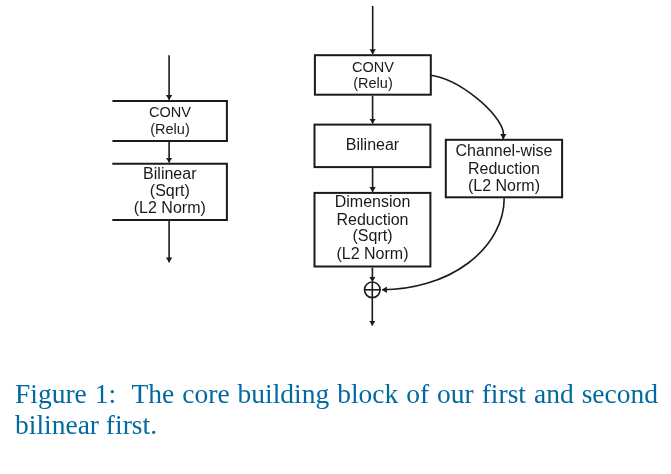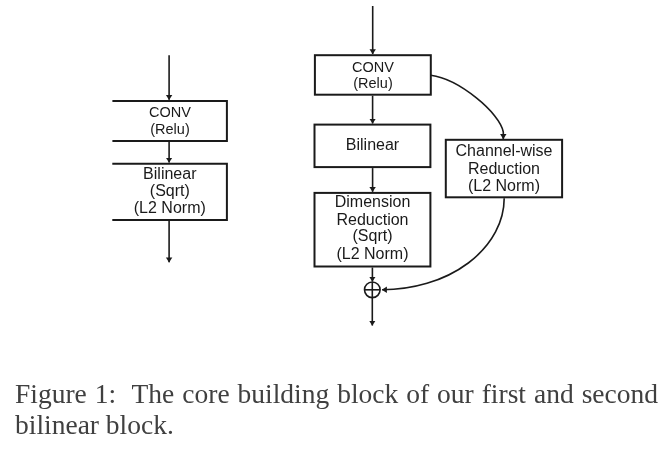--- a/index.html
+++ b/index.html
@@ -1,20 +1,20 @@
 <!DOCTYPE html>
 <html><head>
 <meta charset="utf-8">
 <style>
 html,body{margin:0;padding:0;background:#ffffff;}
 body{width:671px;height:474px;overflow:hidden;position:relative;font-family:"Liberation Sans",sans-serif;}
 svg{position:absolute;left:0;top:0;}
 svg text{font-family:"Liberation Sans",sans-serif;font-size:16px;fill:#1a1a1a;text-anchor:middle;}
 svg text.sm{font-size:14.5px;}
-.cap{position:absolute;left:15px;top:377.5px;width:643px;font-family:"Liberation Serif",serif;font-size:27.5px;color:#404040;}
+.cap{position:absolute;left:15px;top:377.5px;width:643px;font-family:"Liberation Serif",serif;font-size:27.5px;color:#0369a1;}
 .cl{text-align:justify;text-align-last:justify;height:31.4px;line-height:31.4px;white-space:nowrap;}
 .cl3{text-align:left;height:31.4px;line-height:31.4px;}
 </style>
 </head>
 <body>
 <svg width="671" height="365" viewBox="0 0 671 365">
 <defs>
 <marker id="ah" markerUnits="userSpaceOnUse" markerWidth="7" markerHeight="8" refX="4.8" refY="3.6" orient="auto">
 <path d="M0,0.4 L5.1,3.6 L0,6.8 z" fill="#1a1a1a"></path>
 </marker>
@@ -55,14 +55,14 @@
 <text x="372.5" y="224.7">Reduction</text>
 <text x="372.5" y="241.4">(Sqrt)</text>
 <text x="372.5" y="259.1">(L2 Norm)</text>
 <text x="504" y="156.3">Channel-wise</text>
 <text x="504" y="173.7">Reduction</text>
 <text x="504" y="191.1">(L2 Norm)</text>
 </g>
 </svg>
 <div class="cap">
 <div class="cl">Figure 1:&nbsp; The core building block of our first and second</div>
-<div class="cl3">bilinear block.</div>
+<div class="cl3">bilinear first.</div>
 </div>
 
 </body></html>

